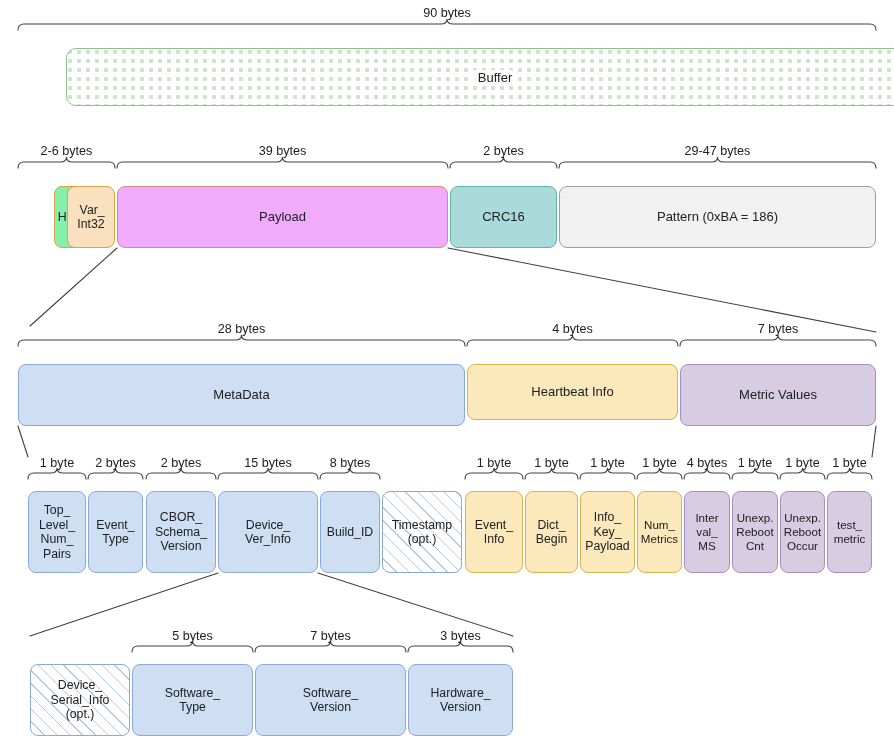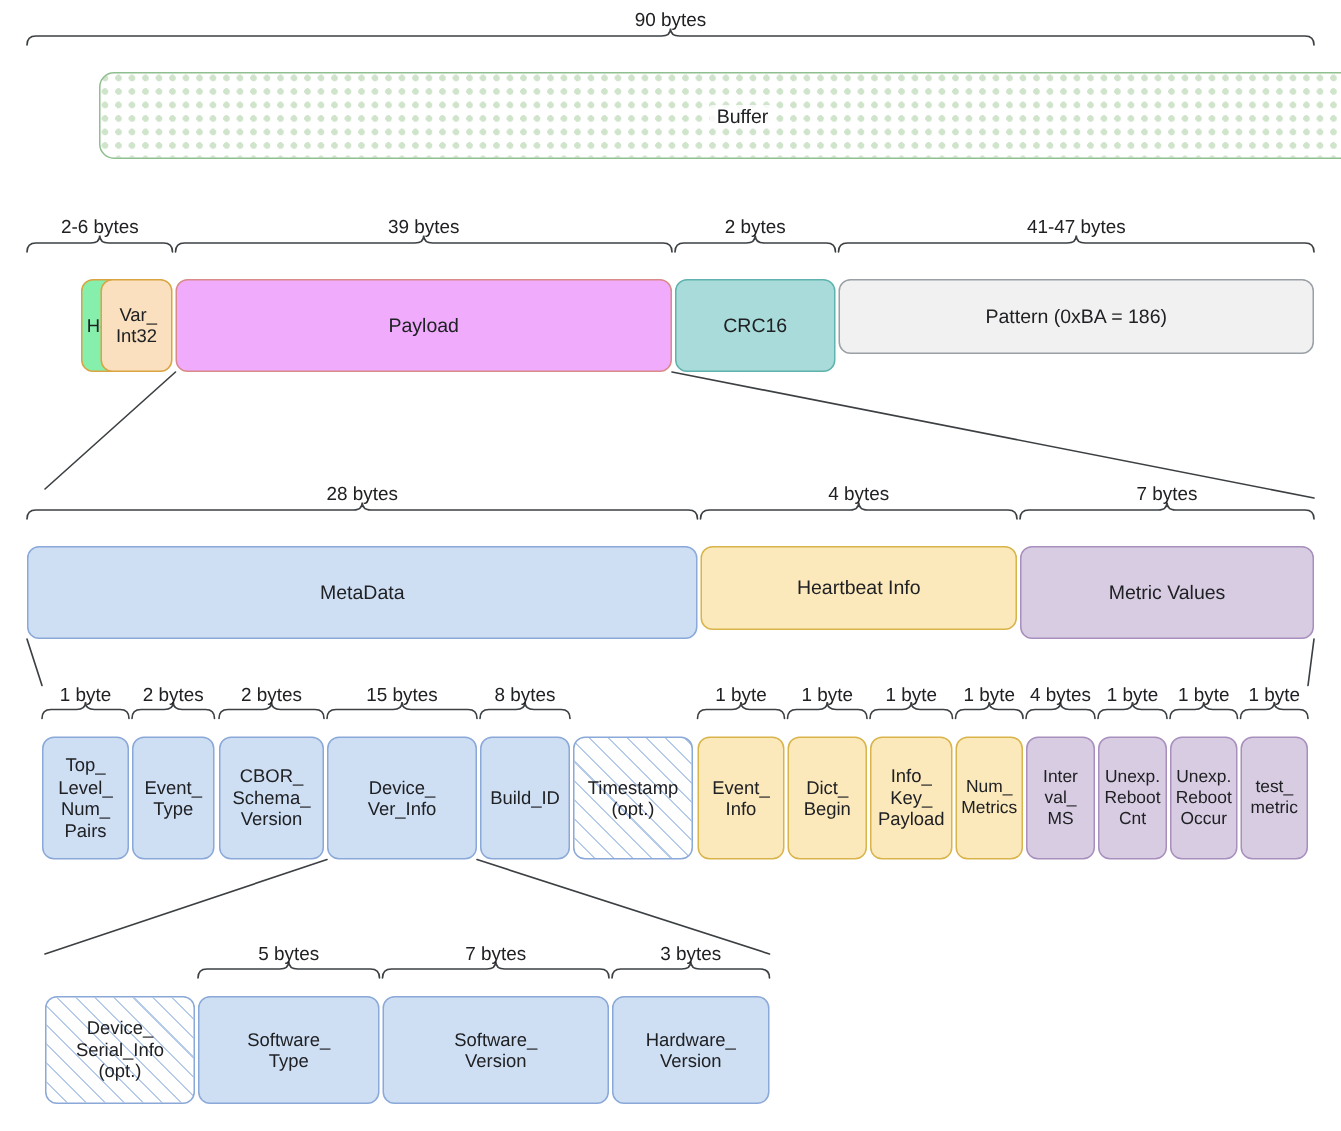--- a/index.html
+++ b/index.html
@@ -104,27 +104,27 @@
       <path d="M 318 573 L 513 636" fill="none" stroke="#3c4043" stroke-width="1.1" stroke-linecap="round"></path>
     </svg>
   <div id="layers">
       <div class="lbl" style="left: 18px; width: 858px; top: 6px;">90 bytes</div>
       <div class="buffer-box" style="left: 18px; top: 48px; width: 858px; height: 58px;">
         <span>Buffer</span>
       </div>
       <div class="lbl" style="left: 18px; width: 97px; top: 144px;">2-6 bytes</div>
       <div class="lbl" style="left: 117px; width: 331px; top: 144px;">39 bytes</div>
       <div class="lbl" style="left: 450px; width: 107px; top: 144px;">2 bytes</div>
-      <div class="lbl" style="left: 559px; width: 317px; top: 144px;">41-47 bytes</div>
+      <div class="lbl" style="left: 559px; width: 317px; top: 144px;">29-47 bytes</div>
       <div class="seg small" style="left: 18px; top: 186px; width: 48px; height: 62px; background: #86efac; border-color: rgb(217, 164, 65); margin-left: 36px;">Header</div>
       <div class="seg small" style="left: 67px; top: 186px; width: 48px; height: 62px; background: rgb(250, 224, 191); border-color: rgb(217, 164, 65); text-align: right;">Var_
 Int32</div>
       <div class="seg" style="left: 117px; top: 186px; width: 331px; height: 62px; background: #f0abfc; border-color: rgb(217, 138, 138);">Payload</div>
       <div class="seg" style="left: 450px; top: 186px; width: 107px; height: 62px; background: rgb(168, 219, 217); border-color: rgb(95, 179, 174);">CRC16</div>
-      <div class="seg" style="left: 559px; top: 186px; width: 317px; height: 50px; background: rgb(241, 241, 241); border-color: rgb(154, 160, 166);">Pattern (0xBA = 186)</div>
+      <div class="seg" style="left: 559px; top: 186px; width: 317px; height: 62px; background: rgb(241, 241, 241); border-color: rgb(154, 160, 166);">Pattern (0xBA = 186)</div>
       <div class="lbl" style="left: 18px; width: 447px; top: 322px;">28 bytes</div>
       <div class="lbl" style="left: 467px; width: 211px; top: 322px;">4 bytes</div>
       <div class="lbl" style="left: 680px; width: 196px; top: 322px;">7 bytes</div>
       <div class="seg" style="left: 18px; top: 364px; width: 447px; height: 62px; background: rgb(206, 223, 244); border-color: rgb(138, 168, 216);">MetaData</div>
       <div class="seg" style="left: 467px; top: 364px; width: 211px; height: 56px; background: rgb(251, 232, 187); border-color: rgb(217, 180, 74);">Heartbeat Info</div>
       <div class="seg" style="left: 680px; top: 364px; width: 196px; height: 62px; background: rgb(216, 204, 226); border-color: rgb(168, 143, 190);">Metric Values</div>
       <div class="lbl" style="left: 28px; width: 58px; top: 456px;">1 byte</div>
       <div class="lbl" style="left: 88px; width: 55px; top: 456px;">2 bytes</div>
       <div class="lbl" style="left: 146px; width: 70px; top: 456px;">2 bytes</div>
       <div class="lbl" style="left: 218px; width: 100px; top: 456px;">15 bytes</div>

